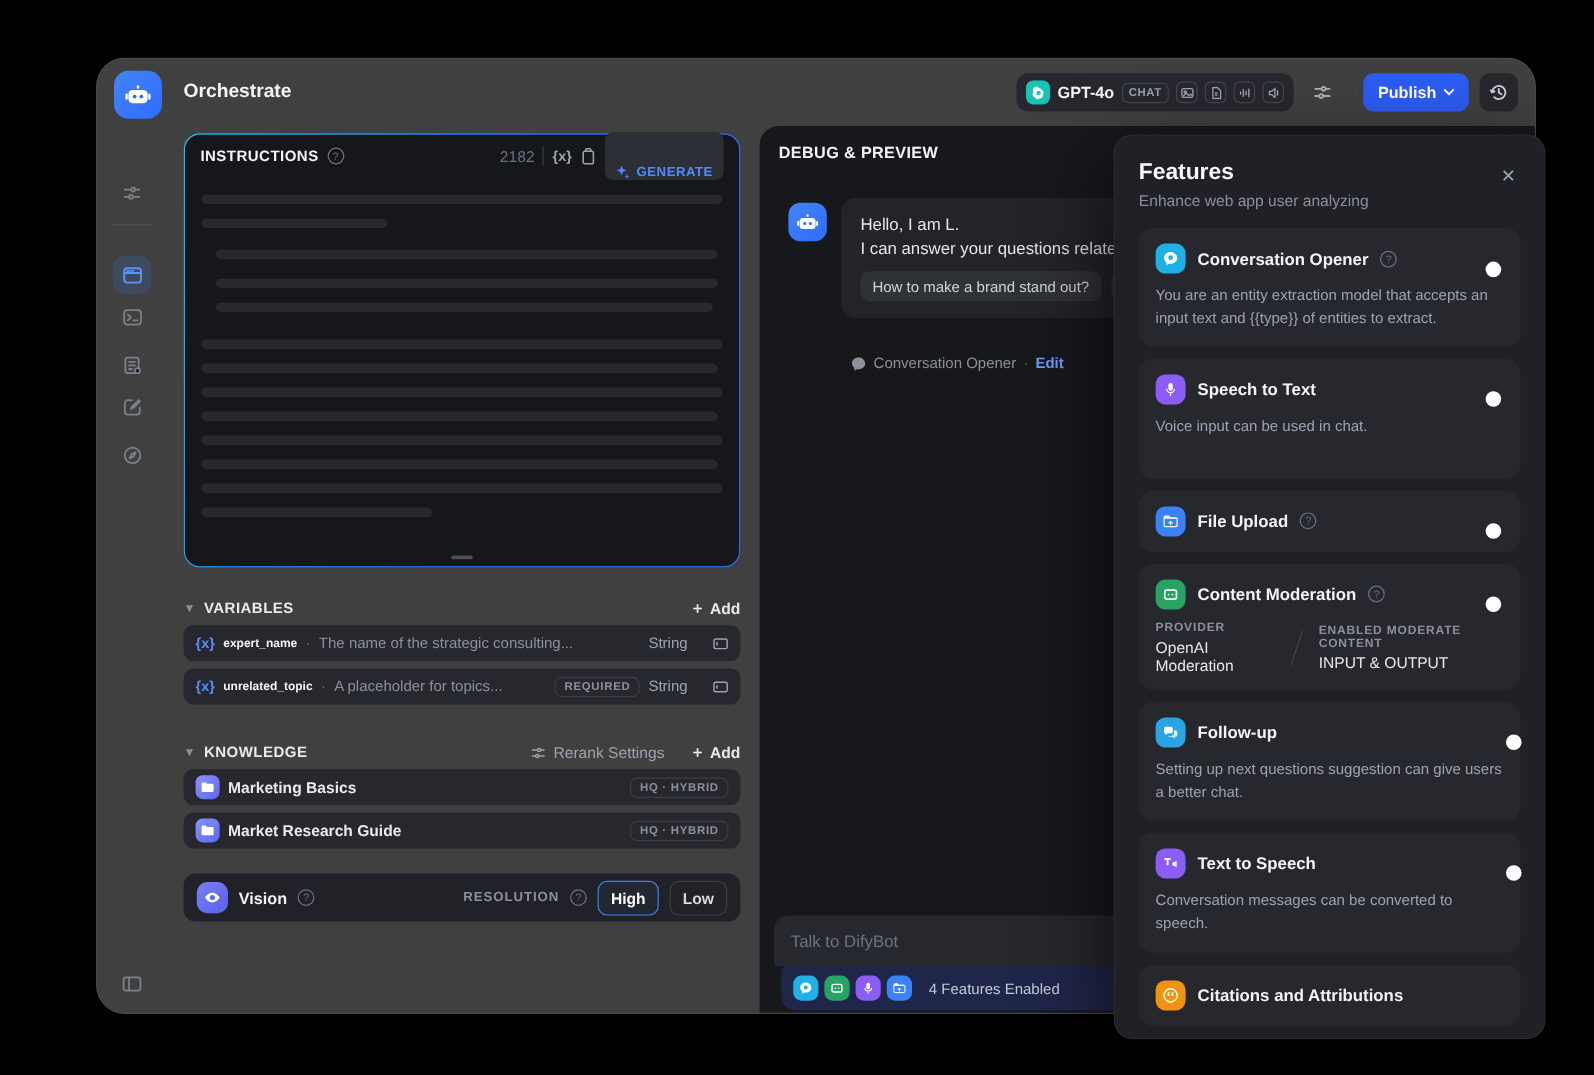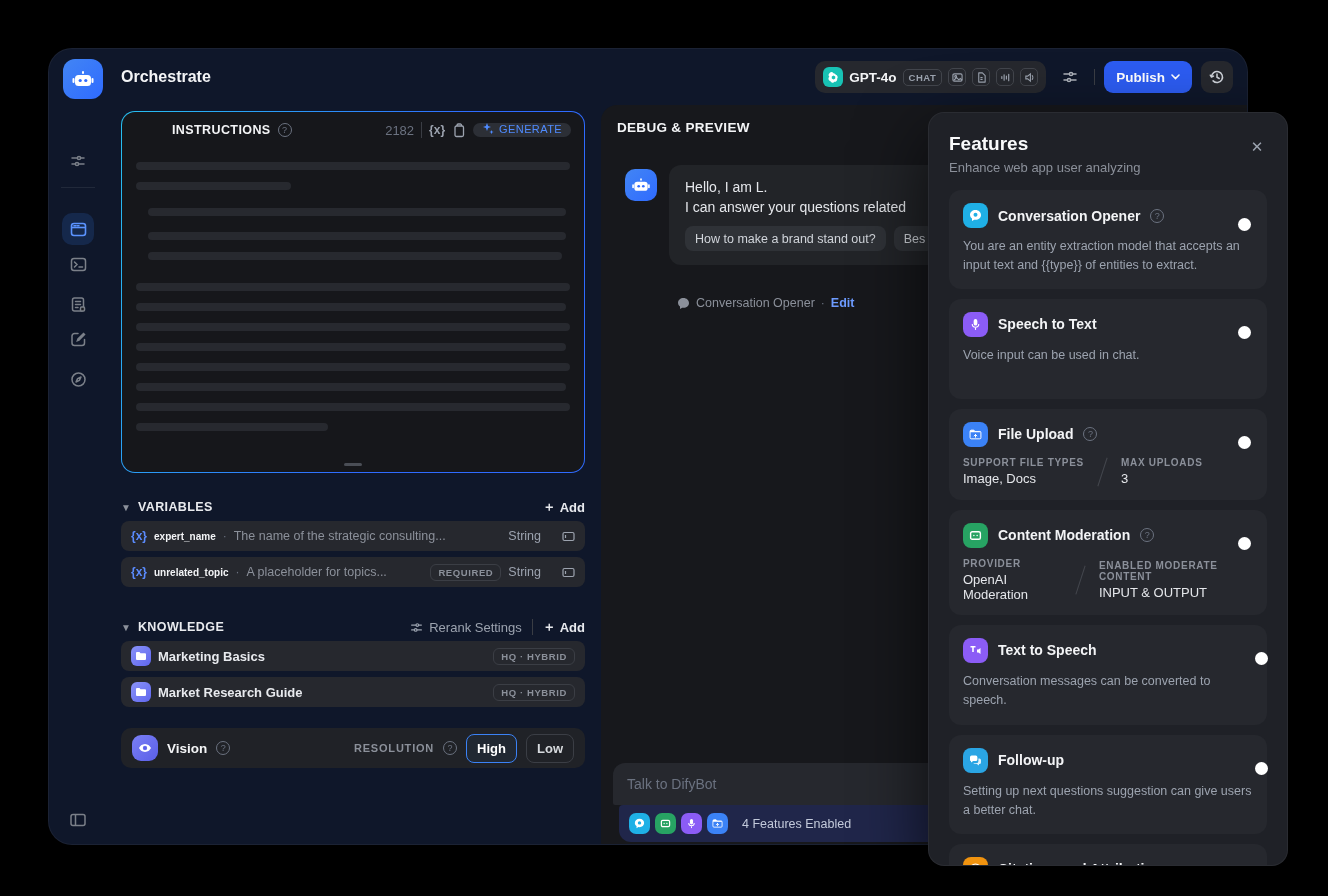--- a/index.html
+++ b/index.html
@@ -1,19 +1,19 @@
 <!DOCTYPE html>
 <html><head>
 <meta charset="utf-8">
 <style>
   * { margin:0; padding:0; box-sizing:border-box; }
   html,body { width:1328px; height:896px; background:#000; overflow:hidden;
     font-family:"Liberation Sans", sans-serif; }
-  .window { position:absolute; left:48px; top:48px; width:1200px; height:797px;
-    background:#0f172a; border-radius:24px; border:1px solid rgba(255,255,255,.05);
+  .window { position:absolute; left:80px; top:48px; width:1200px; height:797px;
+    background:#404040; border-radius:24px; border:1px solid rgba(255,255,255,.05);
     box-shadow:0 30px 80px rgba(0,0,0,.85); }
   
   .sidebar { position:absolute; left:0; top:0; width:58px; height:100%; }
   .logo { position:absolute; left:14px; top:10px; width:40px; height:40px; border-radius:12px;
     background:linear-gradient(135deg,#4285f4,#2f6bff); display:flex; align-items:center; justify-content:center; }
   .side-ic { position:absolute; left:13px; width:32px; height:32px; border-radius:10px;
     display:flex; align-items:center; justify-content:center; color:#7b8089; cursor:pointer; }
   .side-ic.active { background:rgba(59,130,246,.16); color:#5b93ff; }
   .side-divider { position:absolute; left:12px; width:34px; height:1px; background:rgba(255,255,255,.08); }
   
@@ -37,28 +37,28 @@
     cursor:pointer; font-family:inherit; }
   .history-btn { width:32px; height:32px; background:#26282e; border-radius:9px;
     display:flex; align-items:center; justify-content:center; color:#cfd3da; cursor:pointer; }
   
   .leftpane { position:absolute; left:72px; top:56px; width:464px; bottom:0; }
   .instructions { position:absolute; left:0; top:6px; width:464px; height:362px; border-radius:14px;
     border:1.5px solid transparent;
     background:linear-gradient(#16171b,#16171b) padding-box,
                linear-gradient(110deg,#27c0f0,#2f6bff 60%) border-box; }
   .instr-head { height:36px; display:flex; align-items:center; padding:0 13px; gap:7px; }
-  .instr-title { font-size:12.5px; font-weight:700; letter-spacing:.4px; color:#f3f4f6;margin-left:37px; }
+  .instr-title { font-size:12.5px; font-weight:700; letter-spacing:.4px; color:#f3f4f6; }
   .help { width:14px; height:14px; border-radius:50%; border:1.2px solid #6b7280; color:#6b7280;
     font-size:9px; display:inline-flex; align-items:center; justify-content:center; flex:none; }
   .char-count { margin-left:auto; font-size:13px; color:#6b7280; }
   .tool-ic { color:#9ca3af; display:flex; cursor:pointer; }
   .varx { font-size:12px; font-weight:700; color:#9ca3af; cursor:pointer; }
-  .generate-btn { height:14px; padding:0 9px; background:#2c2f36; border:none; border-radius:7px;
-    color:#4f8bff; font-size:11px; font-weight:400; letter-spacing:.4px; display:flex; align-items:flex-start;
+  .generate-btn { height:40px; padding:0 9px; background:#2c2f36; border:none; border-radius:7px;
+    color:#4f8bff; font-size:11px; font-weight:700; letter-spacing:.4px; display:flex; align-items:flex-end;
     gap:5px; cursor:pointer; font-family:inherit; }
   .instr-body { position:relative; padding:14px 14px 0 14px; }
   .sk { height:8px; border-radius:4px; background:#27292f; margin-bottom:12px; }
   .sk.ind { margin-left:12px; }
   .drag-handle { width:18px; height:3px; border-radius:2px; background:#4a4e56; margin:0 auto; }
   .sec-head { display:flex; align-items:center; gap:7px; height:28px; margin-top:10px; }
   .chev { color:#8b909a; font-size:10px; }
   .sec-title { font-size:12.5px; font-weight:700; letter-spacing:.4px; color:#e8eaee; }
   .sec-actions { margin-left:auto; display:flex; align-items:center; gap:10px; }
   .rerank { display:flex; align-items:center; gap:6px; color:#9ca3af; font-size:13px; cursor:pointer; }
@@ -496,31 +496,20 @@
       <span class="f-ic" style="background:#3b82f6">
           <svg width="13" height="13" viewBox="0 0 12 12" fill="#fff">
             <path d="M1 3a1 1 0 0 1 1-1h2.5l1 1.2H10a1 1 0 0 1 1 1V9a1 1 0 0 1-1 1H2a1 1 0 0 1-1-1zm5 5.5V6.2M6 6l-1.3 1.3M6 6l1.3 1.3" stroke="#fff" stroke-width=".9" fill="none" stroke-linecap="round"></path>
             <path d="M1 3a1 1 0 0 1 1-1h2.5l1 1.2H10a1 1 0 0 1 1 1V4H1z"></path>
           </svg>
         </span>
       <span class="f-name">File Upload</span>
       <span class="help">?</span>
       <span class="f-toggle-wrap"><span class="toggle on"><span class="knob"></span></span></span>
     </div>
-    <div class="f-kv">
-      <div class="kv-col">
-        <span class="kv-label">SUPPORT FILE TYPES</span>
-        <span class="kv-value">Image, Docs</span>
-      </div>
-      <div class="kv-slash"></div>
-      <div class="kv-col">
-        <span class="kv-label">MAX UPLOADS</span>
-        <span class="kv-value">3</span>
-      </div>
-    </div>
   </div>
 
   <div class="fcard">
     <div class="fcard-head">
       <span class="f-ic" style="background:#27a363">
           <svg width="13" height="13" viewBox="0 0 12 12" fill="none" stroke="#fff" stroke-width="1.3">
             <rect x="1.5" y="2.5" width="9" height="7" rx="1.5"></rect>
             <circle cx="4.5" cy="6" r=".7" fill="#fff" stroke="none"></circle>
             <circle cx="7.5" cy="6" r=".7" fill="#fff" stroke="none"></circle>
           </svg>
@@ -537,48 +526,48 @@
       <div class="kv-slash"></div>
       <div class="kv-col">
         <span class="kv-label">ENABLED MODERATE CONTENT</span>
         <span class="kv-value">INPUT &amp; OUTPUT</span>
       </div>
     </div>
   </div>
 
   <div class="fcard">
     <div class="fcard-head">
+      <span class="f-ic" style="background:#2aa5e4">
+          <svg width="13" height="13" viewBox="0 0 13 13" fill="#fff">
+            <path d="M1 3.2A1.6 1.6 0 0 1 2.6 1.6h4.2a1.6 1.6 0 0 1 1.6 1.6v2.2a1.6 1.6 0 0 1-1.6 1.6H4.2L2 8.6V7h-.4A.9.9 0 0 1 1 6.1z"></path>
+            <path d="M9.4 4.6h1a1.6 1.6 0 0 1 1.6 1.6v2.2A1.6 1.6 0 0 1 10.4 10H10v1.6L7.8 10H5.6a1.6 1.6 0 0 1-1.3-.7h2.5a2.6 2.6 0 0 0 2.6-2.6z" opacity=".85"></path>
+          </svg>
+        </span>
+      <span class="f-name">Follow-up</span>
+      <span class="f-toggle-wrap"><span class="toggle"><span class="knob"></span></span></span>
+    </div>
+    <div class="f-desc">Setting up next questions suggestion can give users a better chat.</div>
+  </div>
+
+  <div class="fcard">
+    <div class="fcard-head">
       <span class="f-ic" style="background:#8b5cf6">
           <svg width="13" height="13" viewBox="0 0 13 13" fill="#fff">
             <path d="M1.5 2h5v1.6h-1.7V8H3.2V3.6H1.5z"></path>
             <path d="M8 5.5v3h1.4L11.5 10V4L9.4 5.5z"></path>
           </svg>
         </span>
       <span class="f-name">Text to Speech</span>
       <span class="f-toggle-wrap"><span class="toggle"><span class="knob"></span></span></span>
     </div>
     <div class="f-desc" style="min-height:40px">Conversation messages can be converted to speech.</div>
   </div>
 
   <div class="fcard">
     <div class="fcard-head">
-      <span class="f-ic" style="background:#2aa5e4">
-          <svg width="13" height="13" viewBox="0 0 13 13" fill="#fff">
-            <path d="M1 3.2A1.6 1.6 0 0 1 2.6 1.6h4.2a1.6 1.6 0 0 1 1.6 1.6v2.2a1.6 1.6 0 0 1-1.6 1.6H4.2L2 8.6V7h-.4A.9.9 0 0 1 1 6.1z"></path>
-            <path d="M9.4 4.6h1a1.6 1.6 0 0 1 1.6 1.6v2.2A1.6 1.6 0 0 1 10.4 10H10v1.6L7.8 10H5.6a1.6 1.6 0 0 1-1.3-.7h2.5a2.6 2.6 0 0 0 2.6-2.6z" opacity=".85"></path>
-          </svg>
-        </span>
-      <span class="f-name">Follow-up</span>
-      <span class="f-toggle-wrap"><span class="toggle"><span class="knob"></span></span></span>
-    </div>
-    <div class="f-desc">Setting up next questions suggestion can give users a better chat.</div>
-  </div>
-
-  <div class="fcard">
-    <div class="fcard-head">
       <span class="f-ic" style="background:#f0930f">
           <svg width="13" height="13" viewBox="0 0 13 13" fill="#fff">
             <circle cx="6.5" cy="6.5" r="5.5" fill="none" stroke="#fff" stroke-width="1.2"></circle>
             <path d="M4 5.2c0-1 .7-1.7 1.6-1.8v.9c-.4.1-.7.4-.7.8h.7v1.8H4zM7.2 5.2c0-1 .7-1.7 1.6-1.8v.9c-.4.1-.7.4-.7.8h.7v1.8H7.2z"></path>
           </svg>
         </span>
       <span class="f-name">Citations and Attributions</span>
       <span class="f-toggle-wrap"><span class="toggle"></span></span>
     </div>
 

